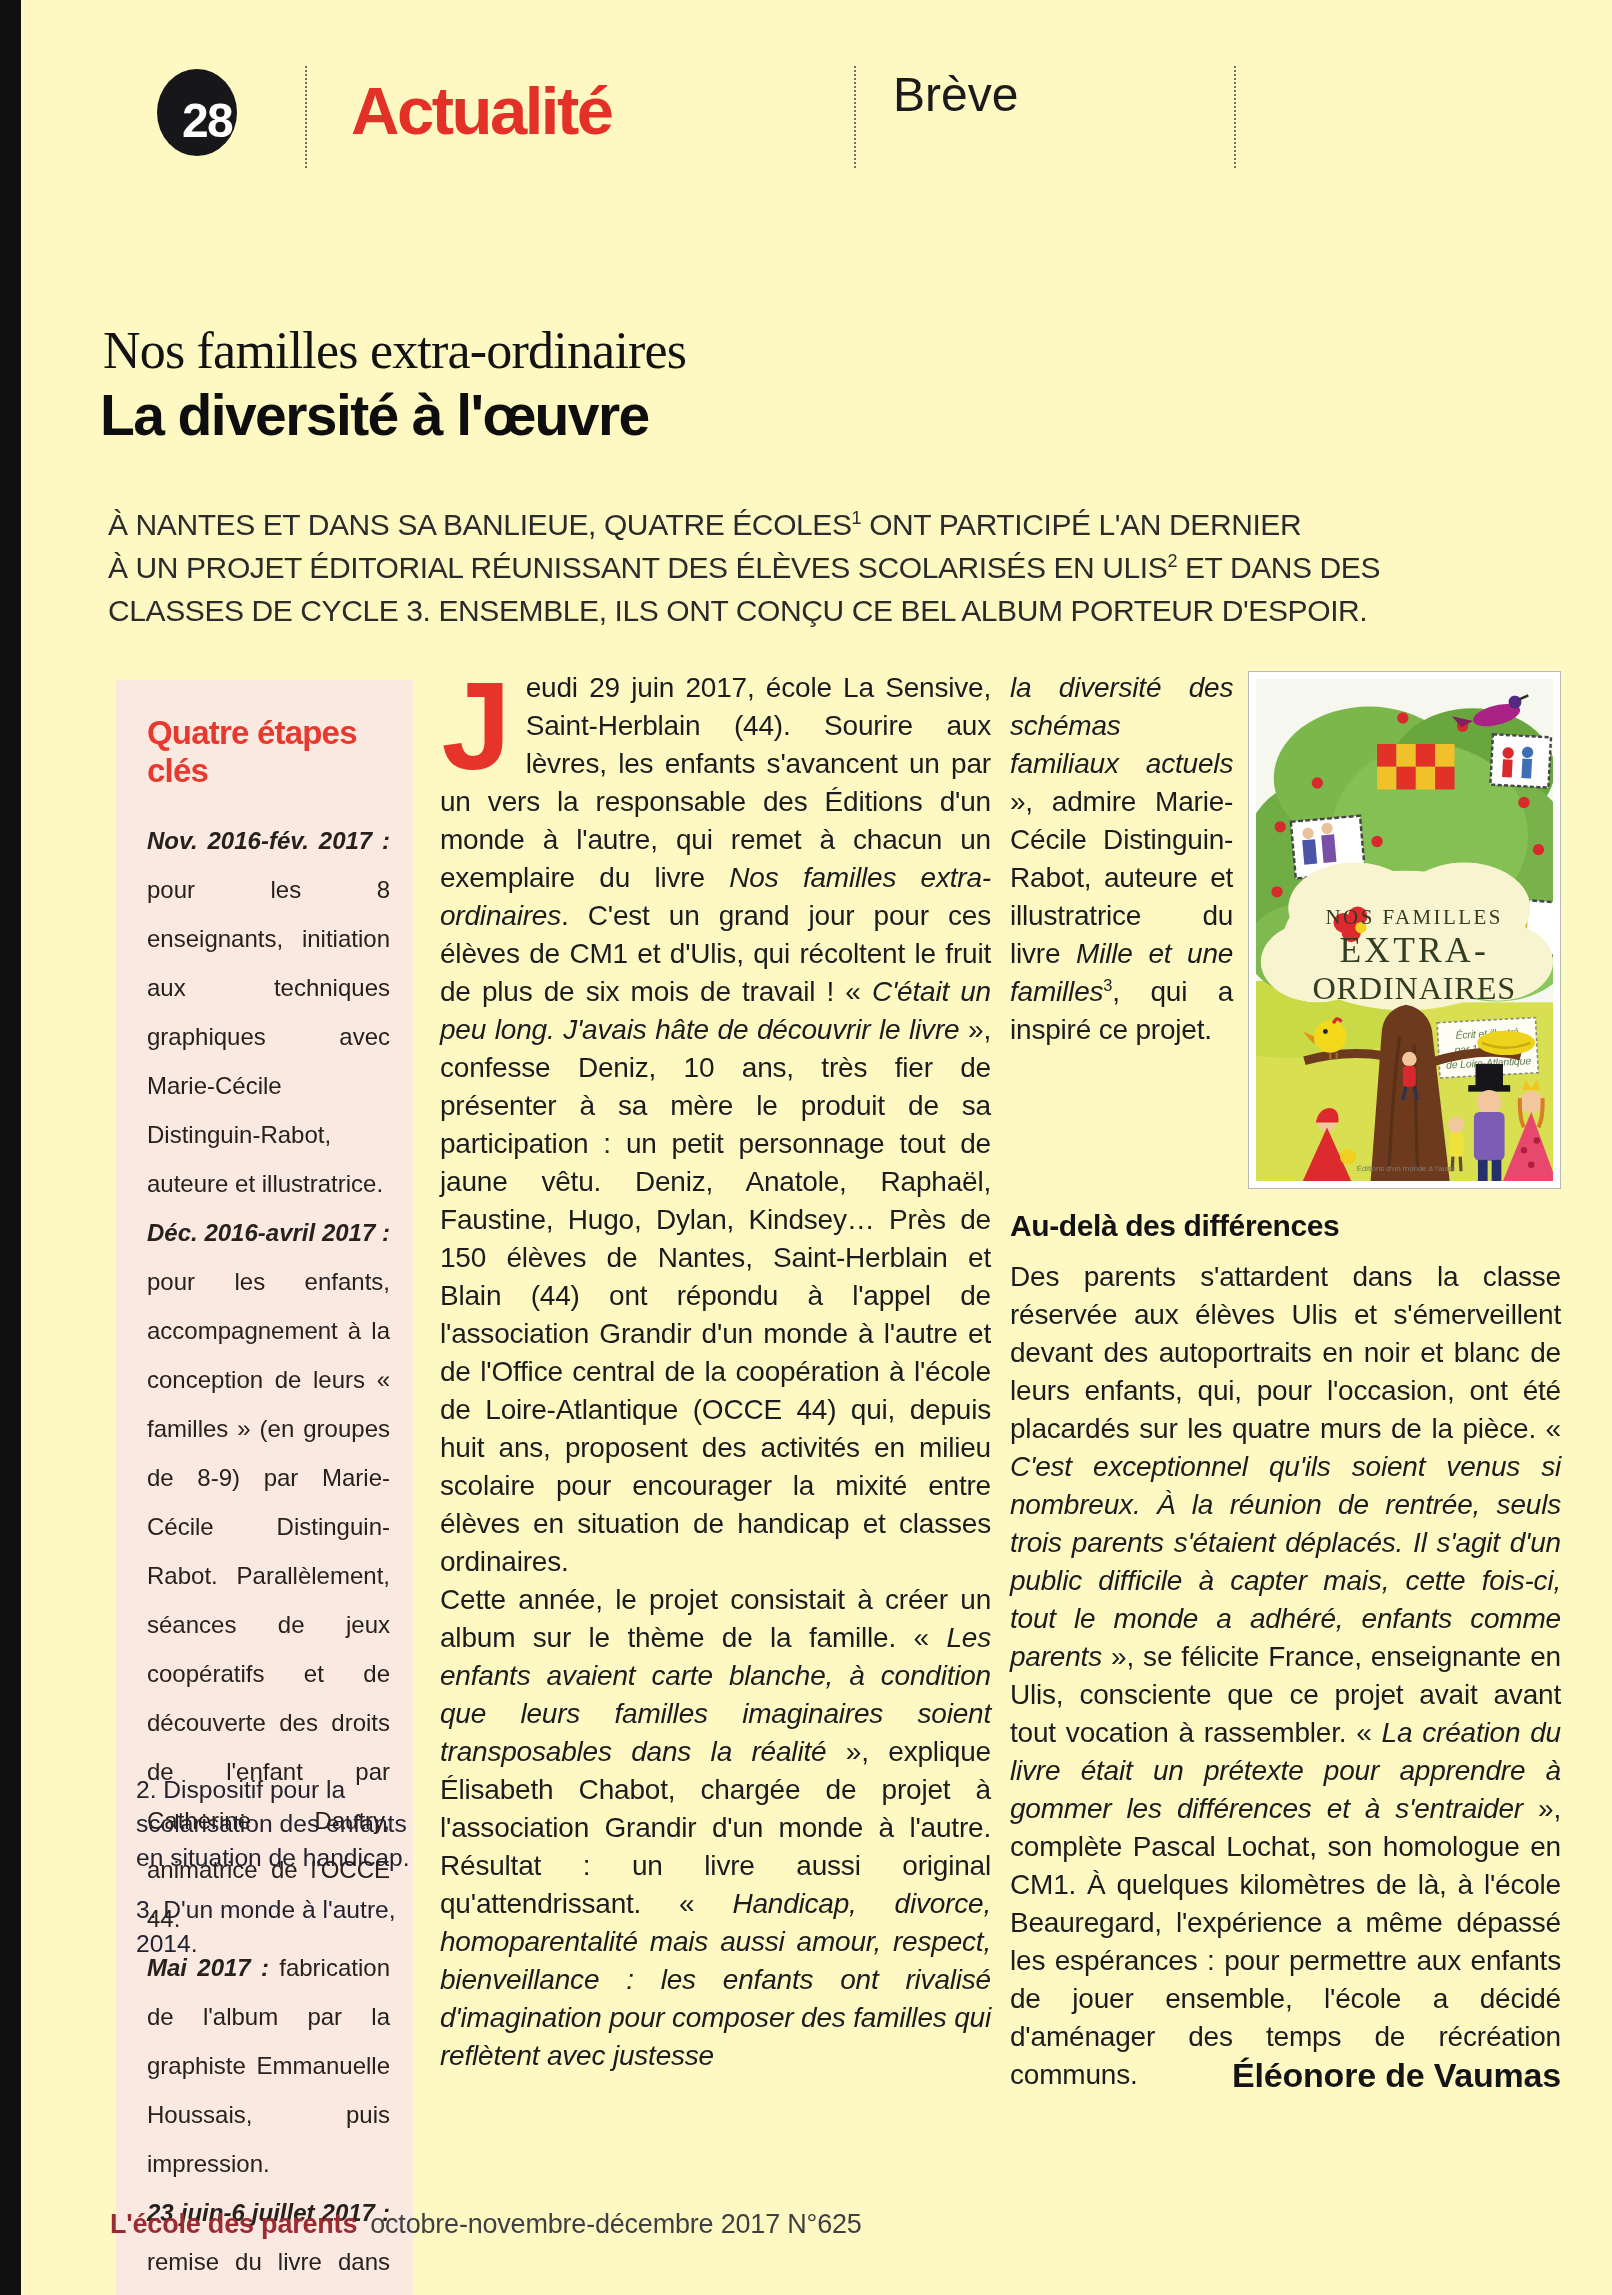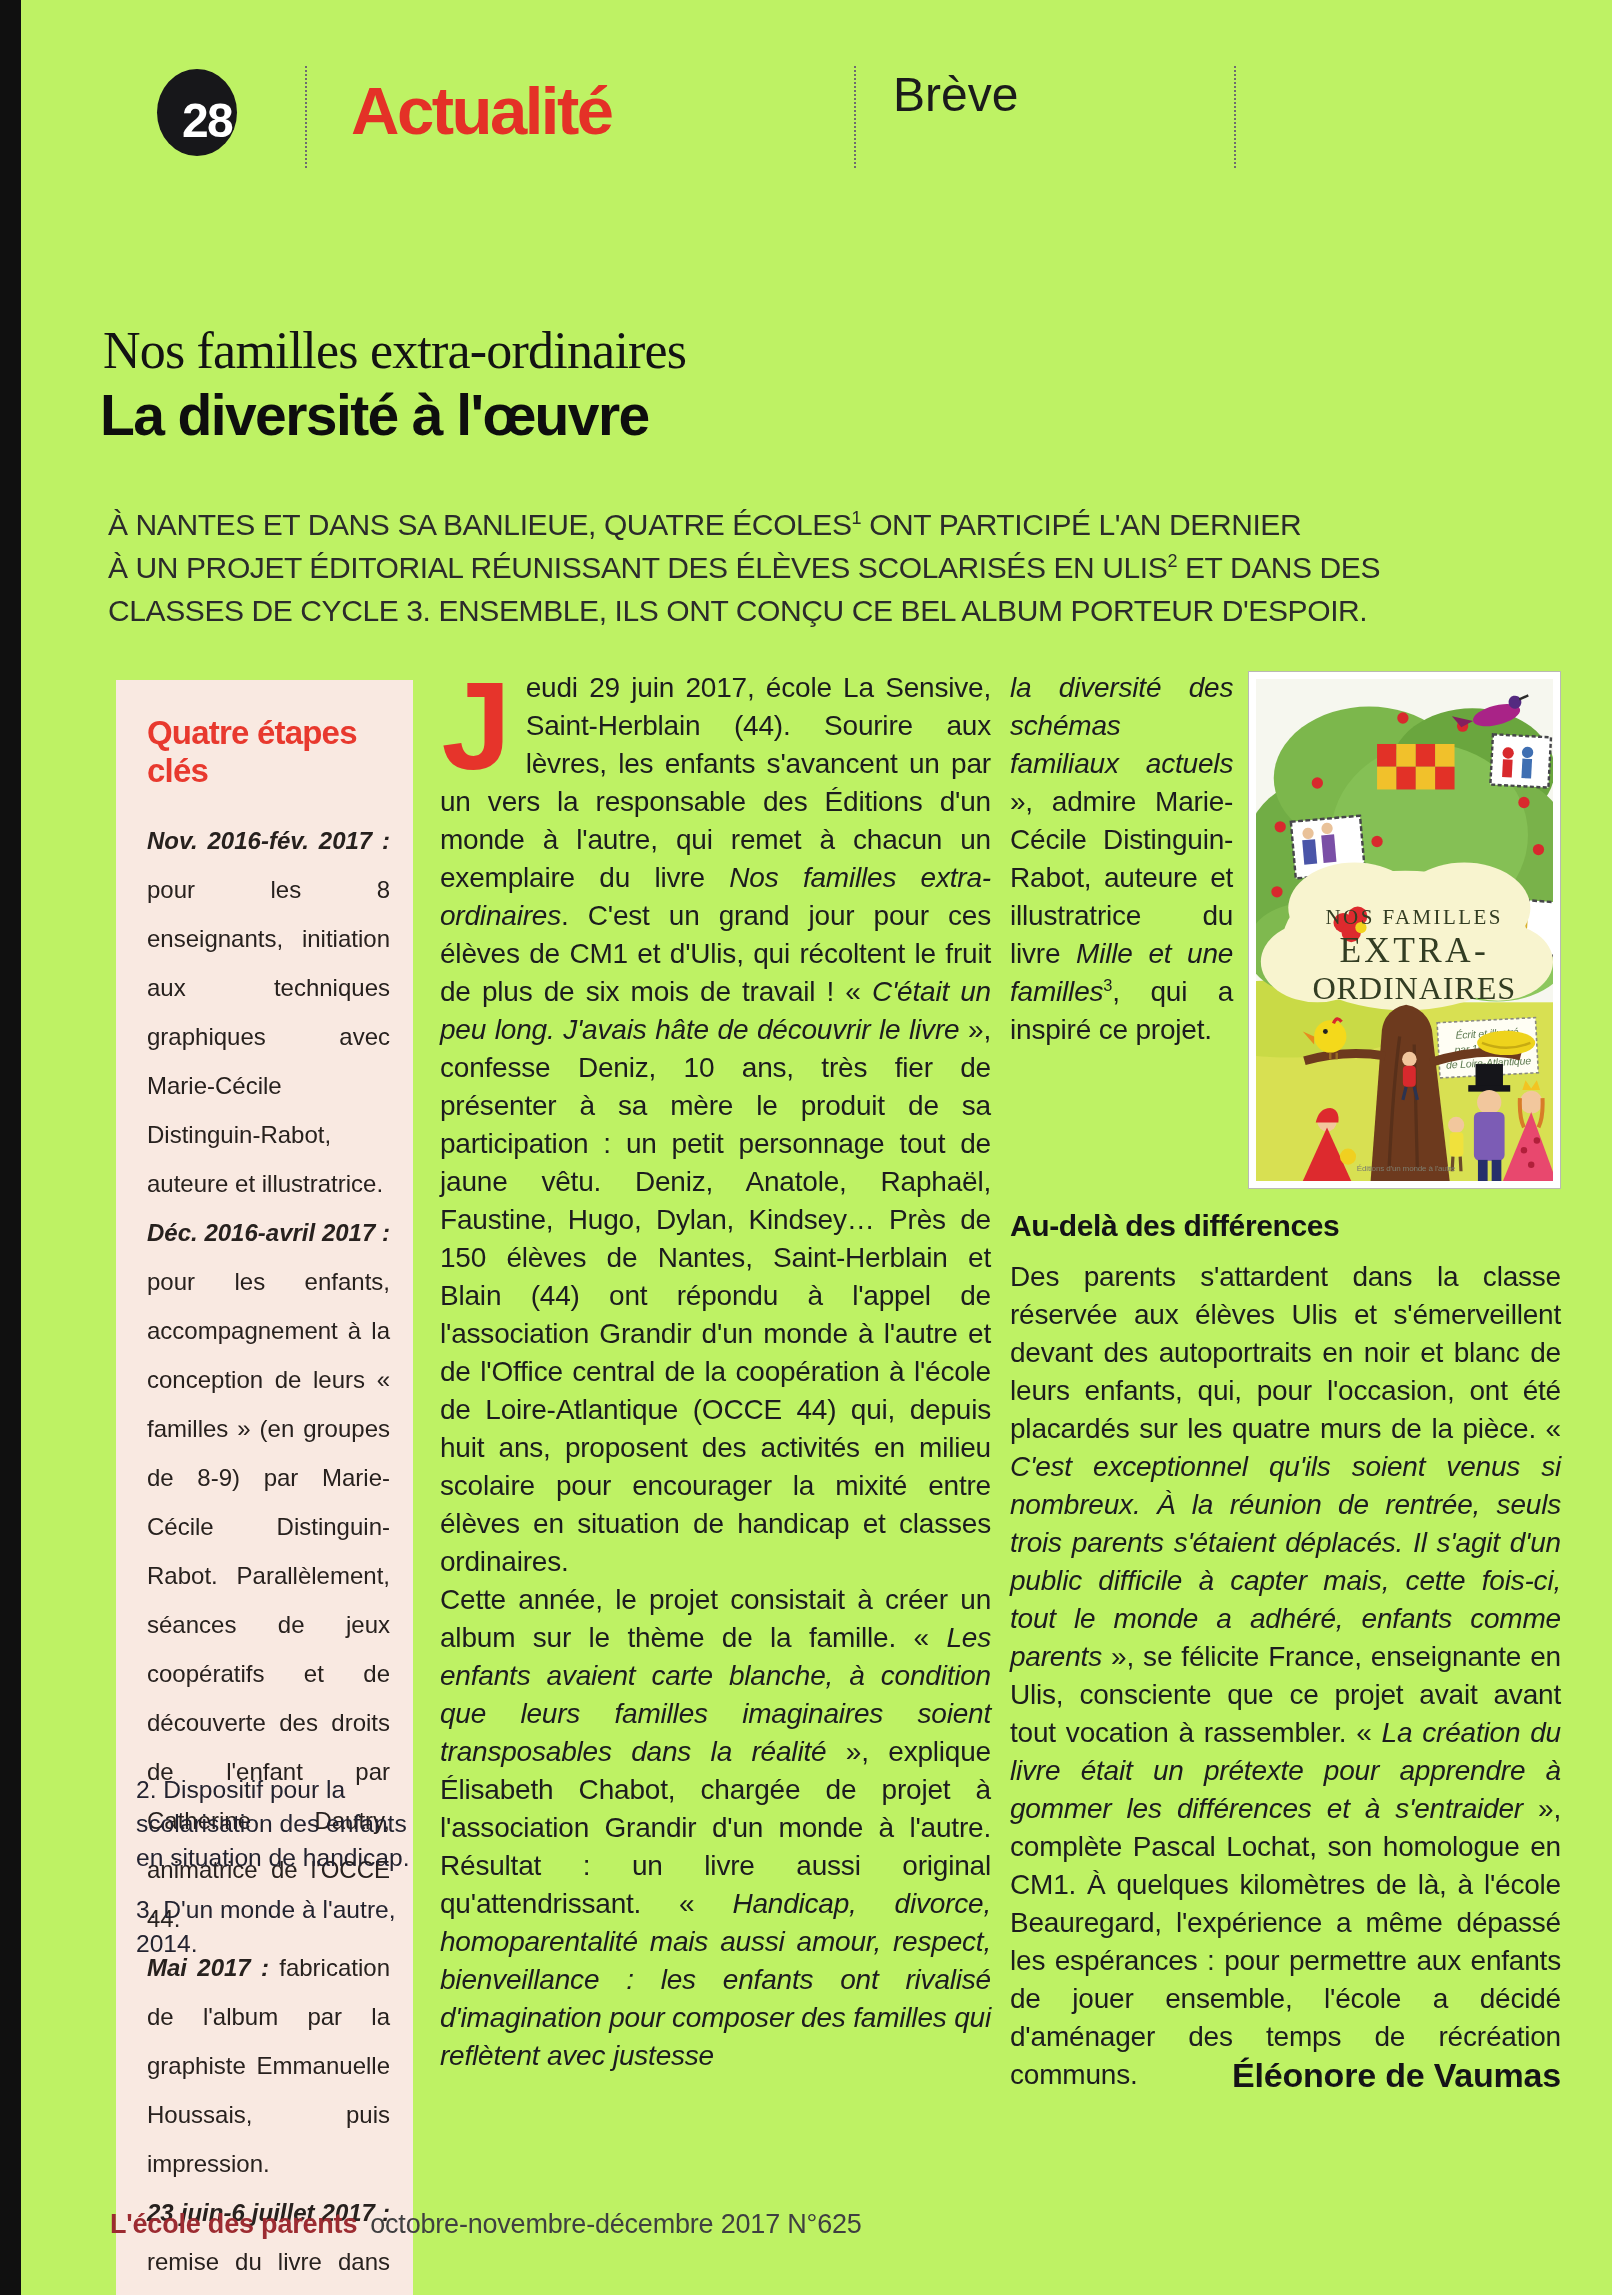--- a/index.html
+++ b/index.html
@@ -1,17 +1,17 @@
 <!DOCTYPE html>
 <html lang="fr" style="font-size:13px"><head>
 <meta charset="utf-8">
 <style>
   html,body{margin:0;padding:0;background:#d9d9d9;}
   .page{
-    position:relative;width:1613px;height:2295px;background:#bef264;
+    position:relative;width:1613px;height:2295px;background:#fef9c3;
     font-family:"Liberation Sans",sans-serif;color:#1d1d1f;overflow:hidden;
   }
   .scan-edge{position:absolute;left:0;top:0;width:21px;height:2295px;background:#101010;}
 
   
   .badge{
     position:absolute;left:157px;top:69px;width:80px;height:87px;border-radius:50%;
     background:#17171a;color:#fff;font-size:48px;font-weight:bold;
     display:flex;align-items:flex-end;justify-content:flex-end;
     padding:0 4.9px 8.2px 0;box-sizing:border-box;letter-spacing:-1.6px;

